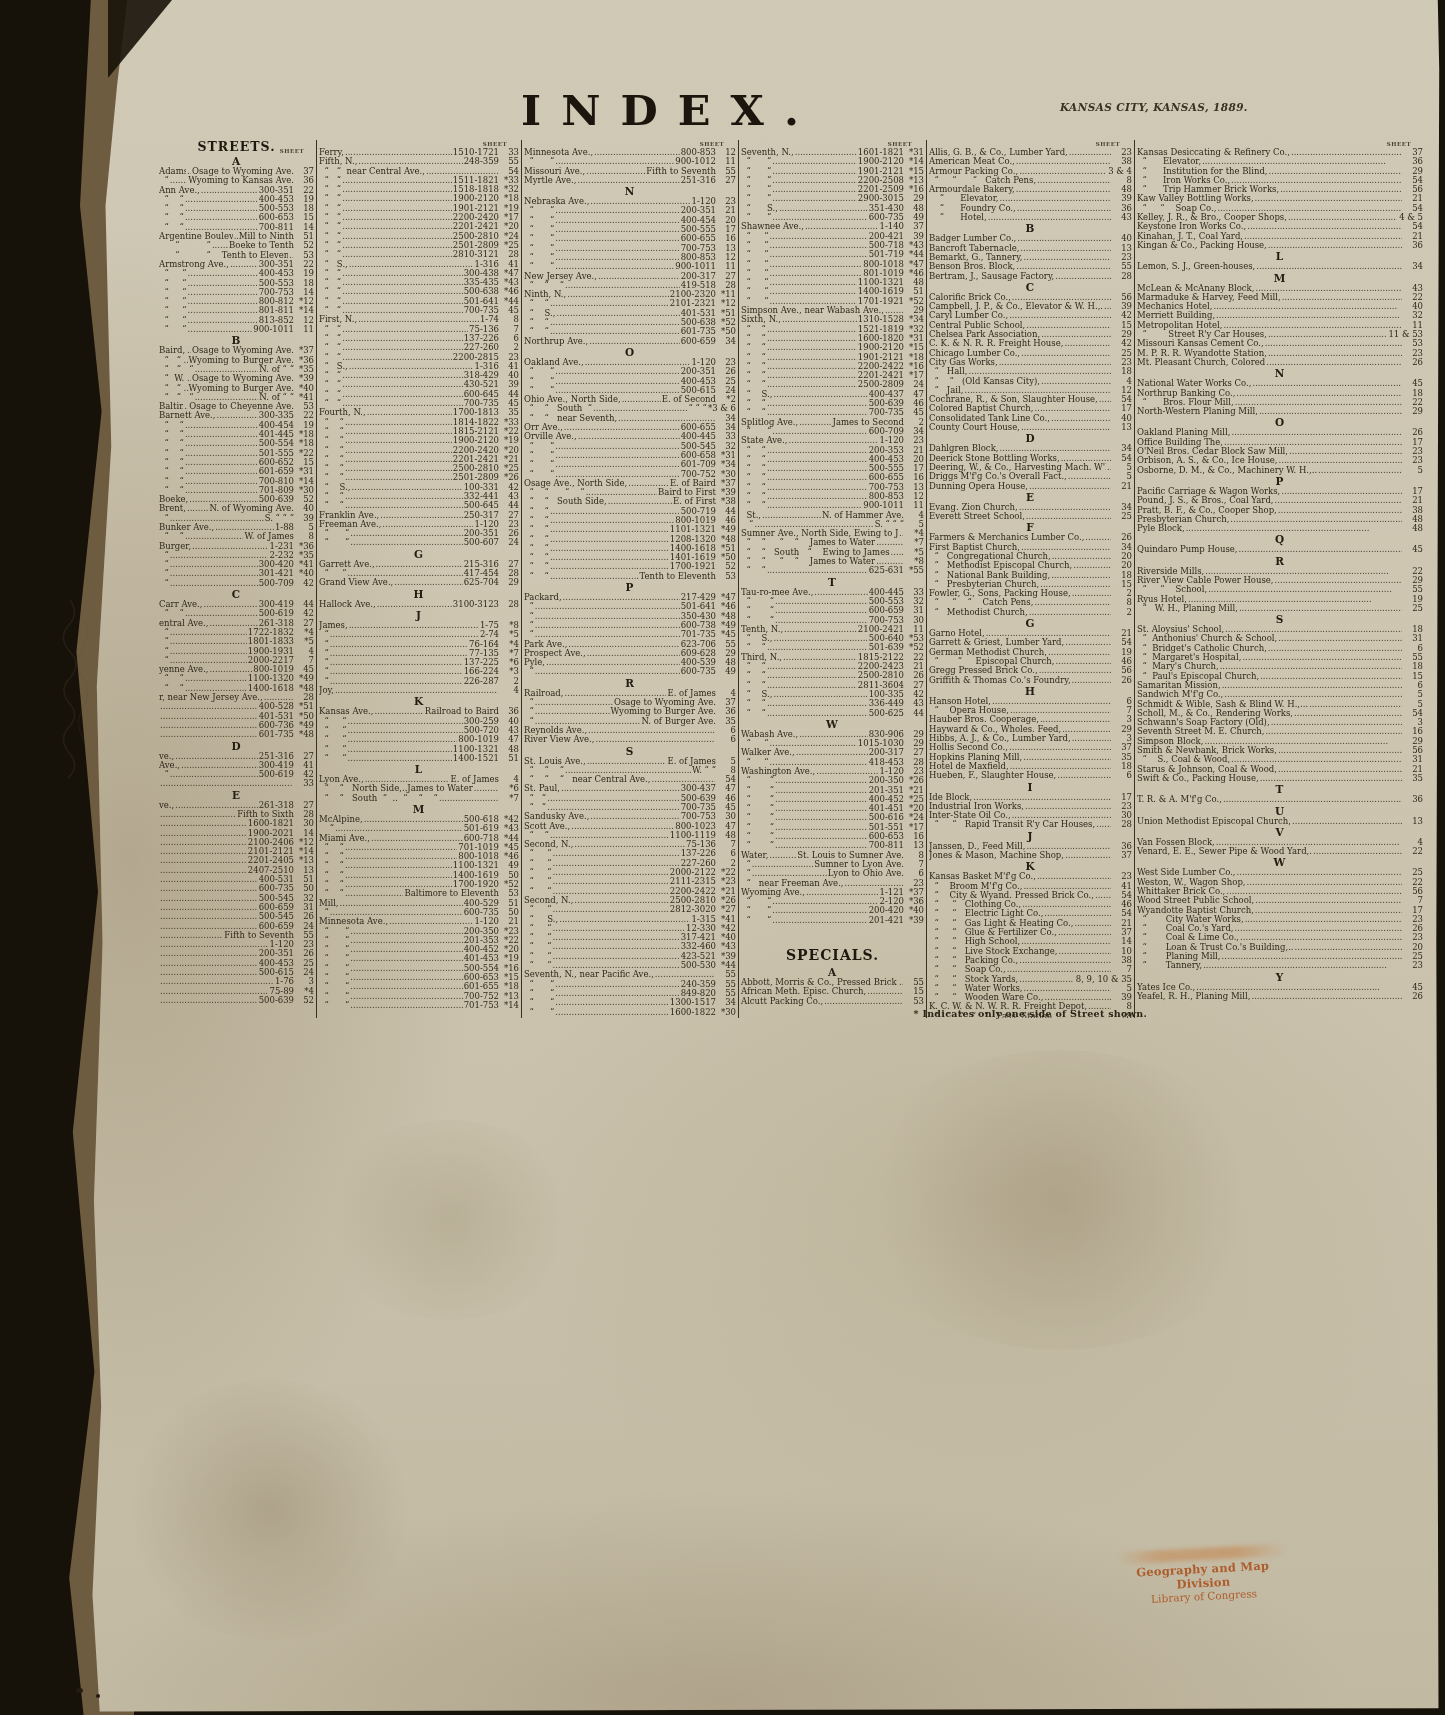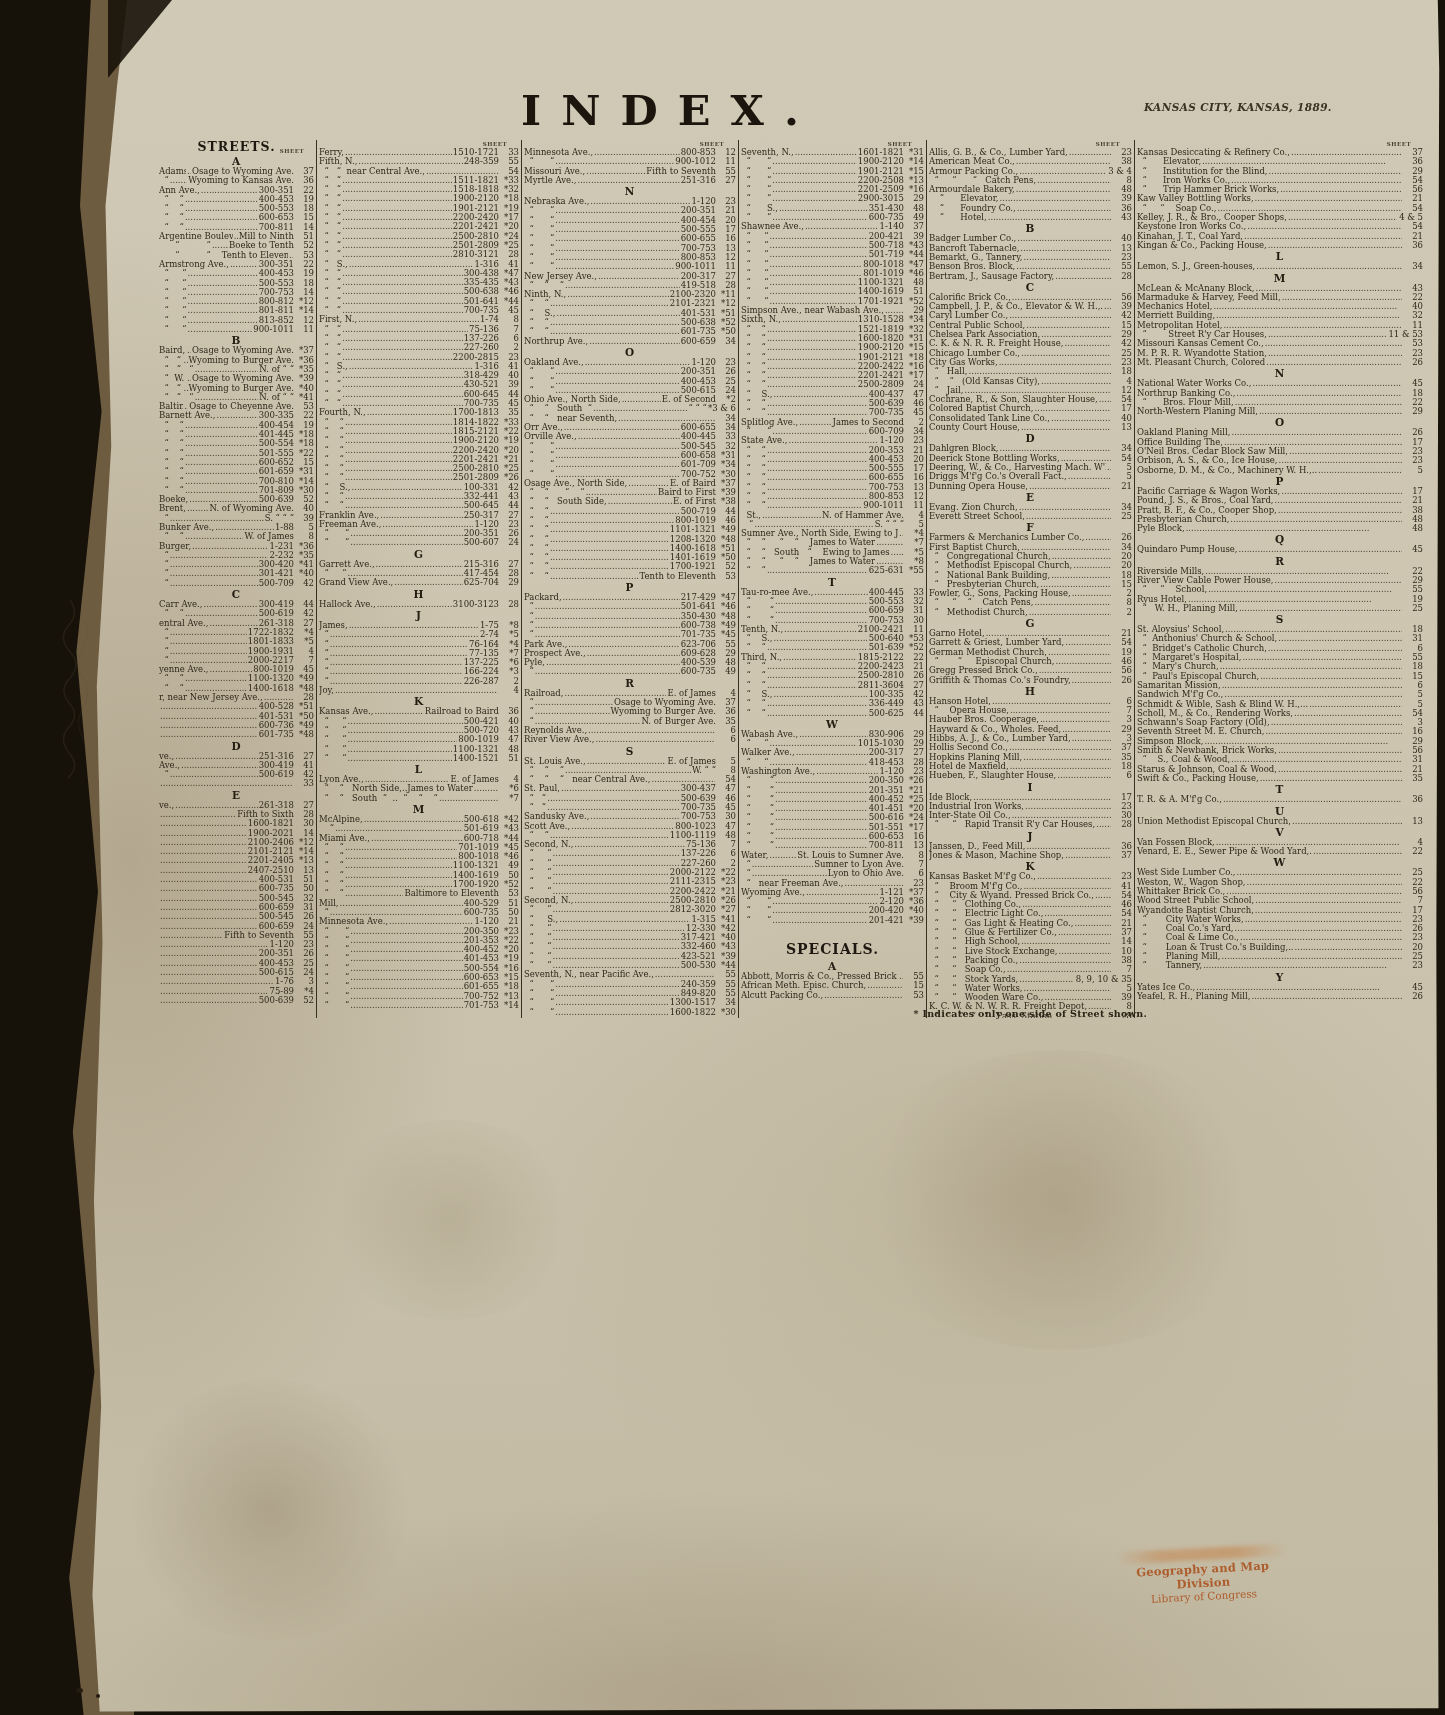--- a/index.html
+++ b/index.html
@@ -15,38 +15,38 @@
       radial-gradient(ellipse 500px 900px at 9% 50%, rgba(140,122,92,.38), rgba(0,0,0,0) 70%),
       radial-gradient(ellipse 900px 300px at 50% 99%, rgba(146,131,103,.4), rgba(0,0,0,0) 70%),
       linear-gradient(180deg,#d0c9b5 0%,#cdc5b0 40%,#c7bfa9 75%,#c2b9a2 100%);
     clip-path:polygon(8.8% 0%,99.5% 0%,99.6% 4%,99.4% 55%,99.55% 99.6%,6.9% 99.8%,6.4% 93%,7.0% 82%,6.5% 70%,7.1% 55%,6.7% 40%,7.7% 26%,7.3% 12%,8.1% 5%);}
   .corner-shadow{position:absolute;top:0;left:108px;width:64px;height:78px;background:#171209;
     clip-path:polygon(0 0,100% 0,0 100%);opacity:.9}
   .stain{position:absolute;border-radius:50%;mix-blend-mode:multiply;pointer-events:none}
 
   .title{position:absolute;top:86px;left:470px;width:400px;text-align:center;
     font-weight:bold;font-size:43px;letter-spacing:20px;color:#1b150d;transform:scaleY(.95)}
-  .subtitle{position:absolute;top:101px;left:1144px;font-style:italic;font-size:10.5px;
+  .subtitle{position:absolute;top:101px;left:1060px;font-style:italic;font-size:10.5px;
     letter-spacing:.4px;color:#3c3222;font-weight:bold}
   .footnote{position:absolute;top:1008px;left:157px;width:990px;text-align:right;
     font-weight:bold;font-size:9.5px;color:#2b2416;letter-spacing:.3px}
 
   #cols{position:absolute;left:157px;top:140px;width:1268px;height:878px;display:flex}
   .column{height:100%;overflow:hidden;border-right:1px solid #37301f;padding:0 2px;box-sizing:border-box}
   .column:last-child{border-right:none}
   .column:nth-child(1){width:160px}
   .column:nth-child(2){width:205px}
   .column:nth-child(3){width:217px}
   .column:nth-child(4){width:188px}
   .column:nth-child(5){width:208px}
   .column:nth-child(6){width:290px}
 
   .big-h{position:relative;text-align:center;font-weight:bold;font-size:12.5px;height:15px;
     line-height:14px;color:#1e1810;letter-spacing:1px}
-  .specials-h{margin-top:13px;height:22px;line-height:22px;font-size:14px}
+  .specials-h{margin-top:19px;height:22px;line-height:22px;font-size:14px}
   .sheet-mini{display:block;text-align:right;padding-right:12px;font-size:5.5px;height:8px;
     line-height:8px;color:#4a4030;letter-spacing:.5px;font-weight:bold}
   .big-h .sheet-mini{position:absolute;right:0;bottom:0;padding-right:10px}
   .letter-h{text-align:center;font-weight:bold;font-size:10.5px;height:12px;line-height:12px;
     color:#241d12;letter-spacing:1px}
   .row{display:flex;align-items:baseline;height:9.3px;font-size:8.5px;color:#2f281a;line-height:9.3px}
   .n{white-space:pre;flex-shrink:1;overflow:hidden}
   .lead{flex:1 0 4px;overflow:hidden;white-space:nowrap;color:#453b29;margin:0 1px}
   .lead::after{content:"...................................................................."}
   .v{white-space:nowrap}
@@ -933,21 +933,21 @@
       <div class="letter-h">K</div>
       <div class="row">
         <span class="n">Kansas Ave.,</span>
         <span class="lead"></span>
         <span class="v">Railroad to Baird</span>
         <span class="s">36</span>
       </div>
       <div class="row">
         <span class="n">  “     “</span>
         <span class="lead"></span>
-        <span class="v">500-421</span>
+        <span class="v">300-259</span>
         <span class="s">40</span>
       </div>
       <div class="row">
         <span class="n">  “     “</span>
         <span class="lead"></span>
         <span class="v">500-720</span>
         <span class="s">43</span>
       </div>
       <div class="row">
         <span class="n">  “     “</span>

